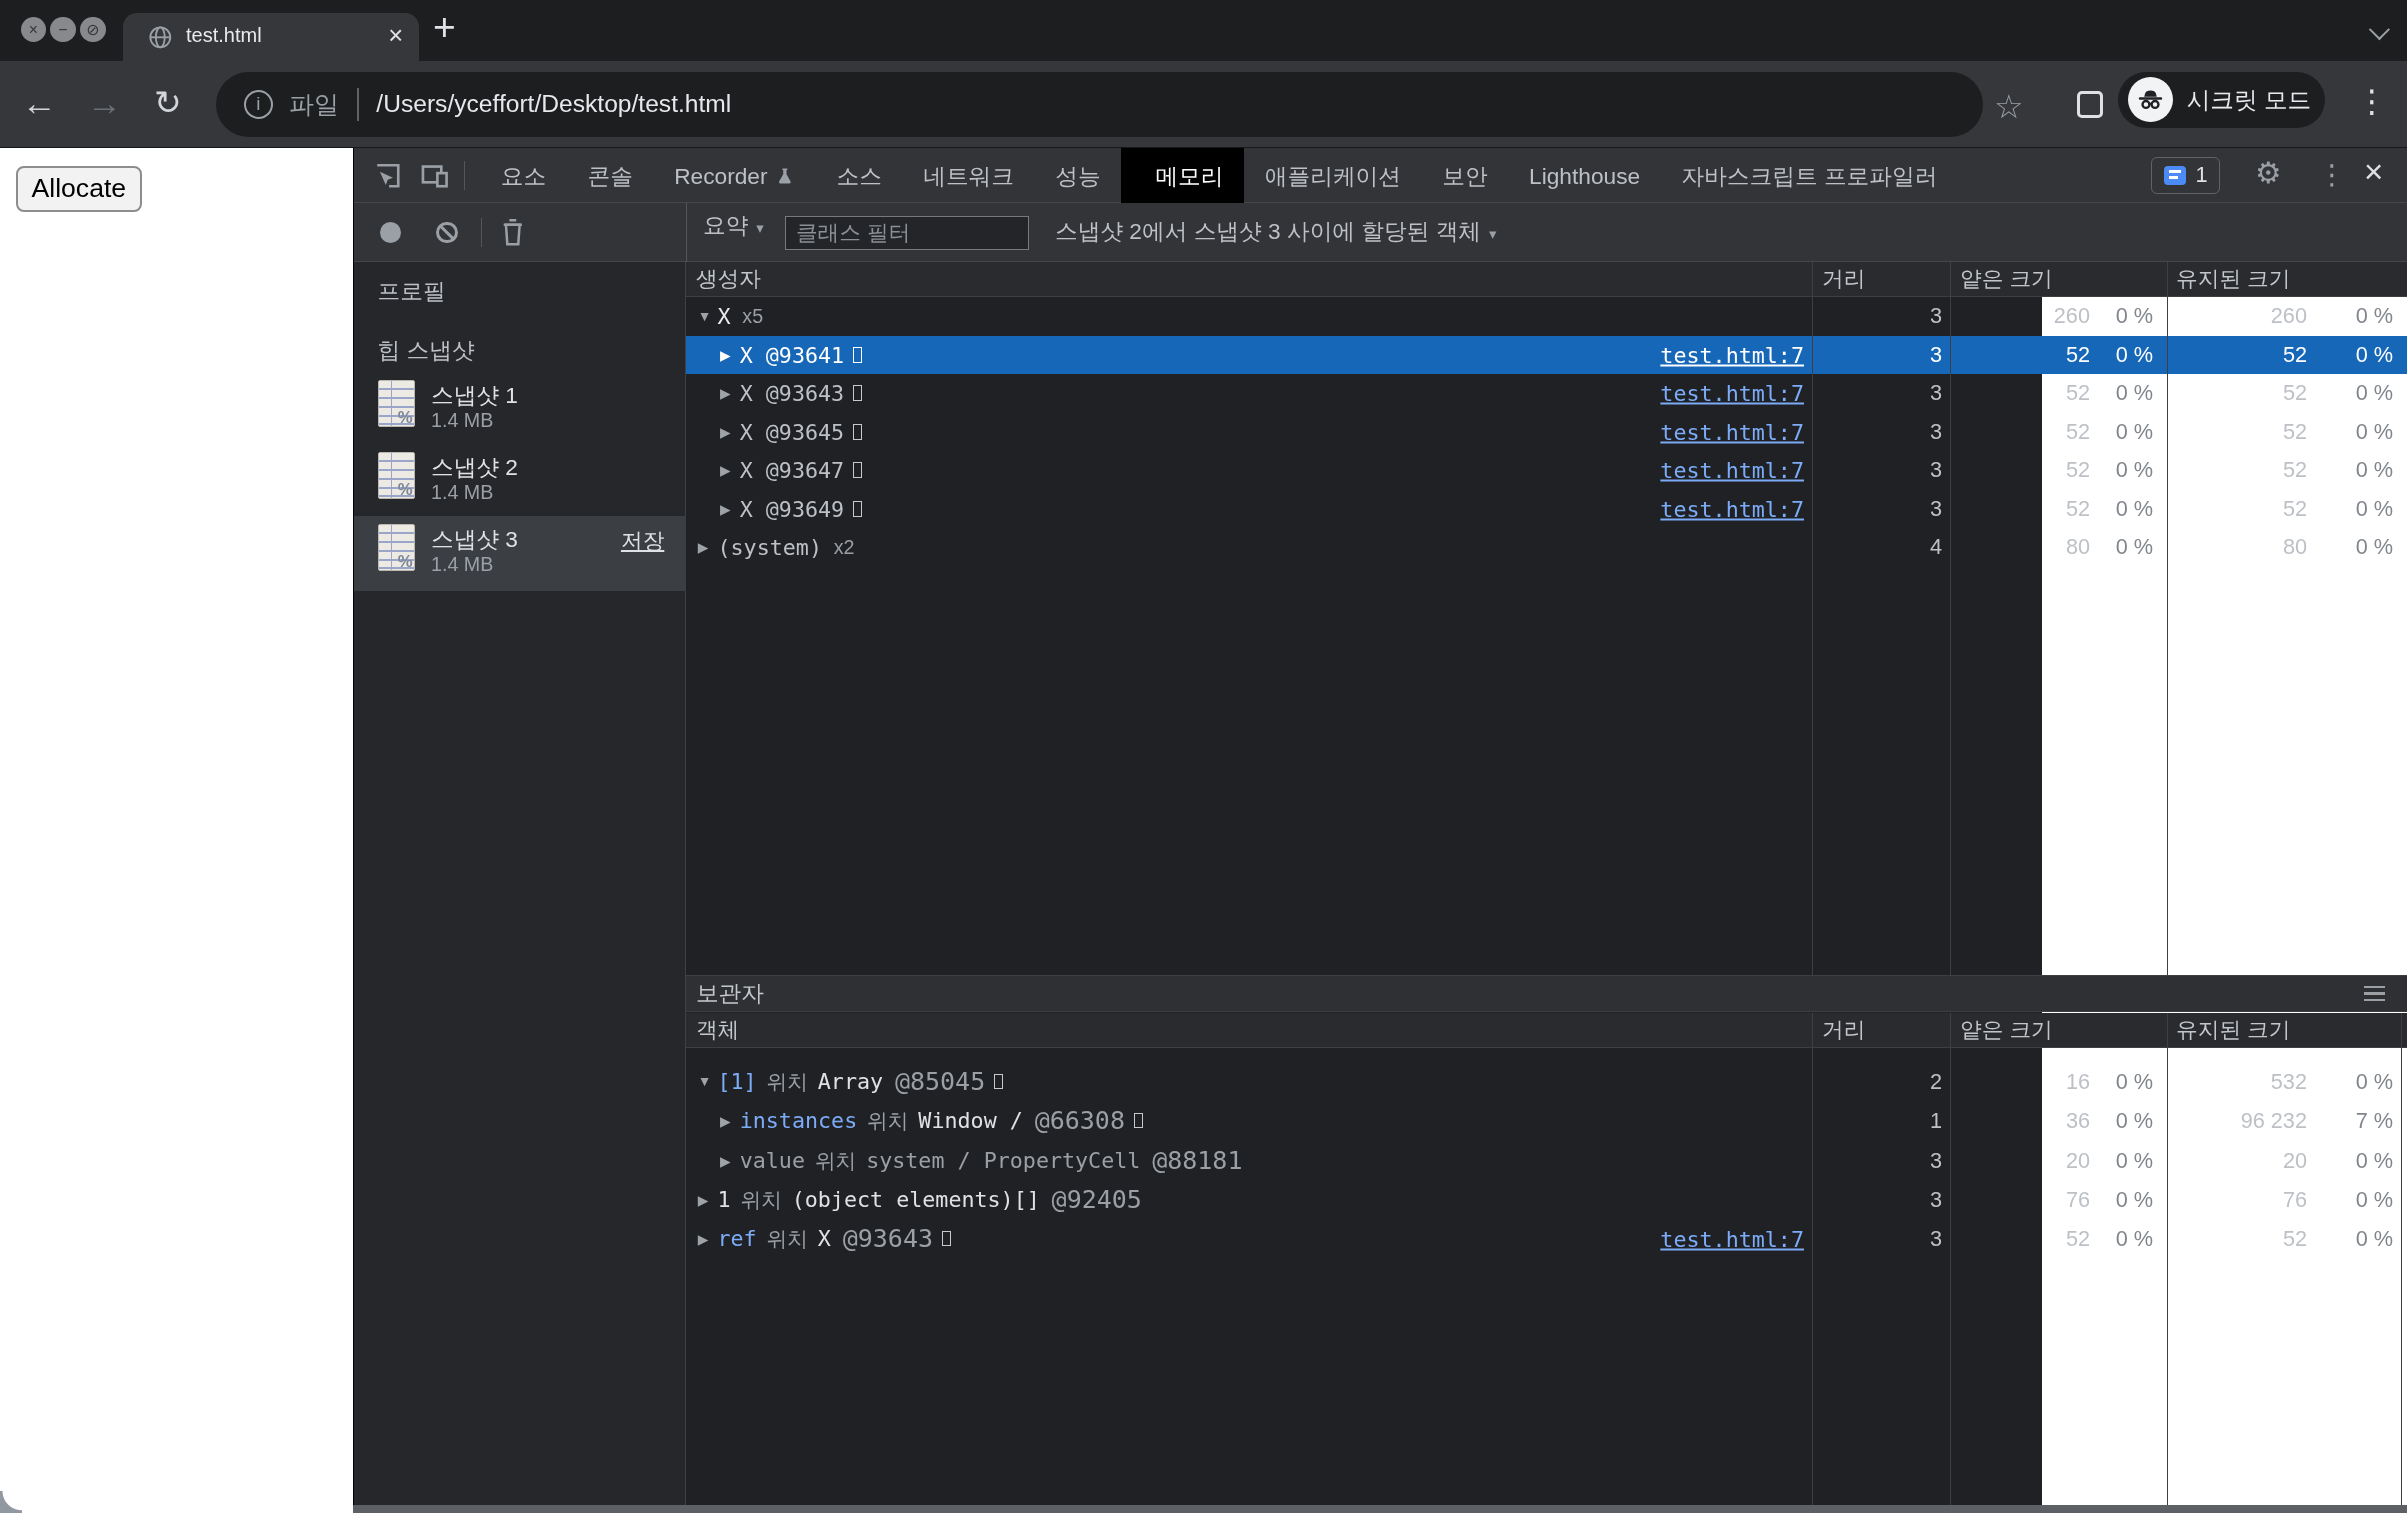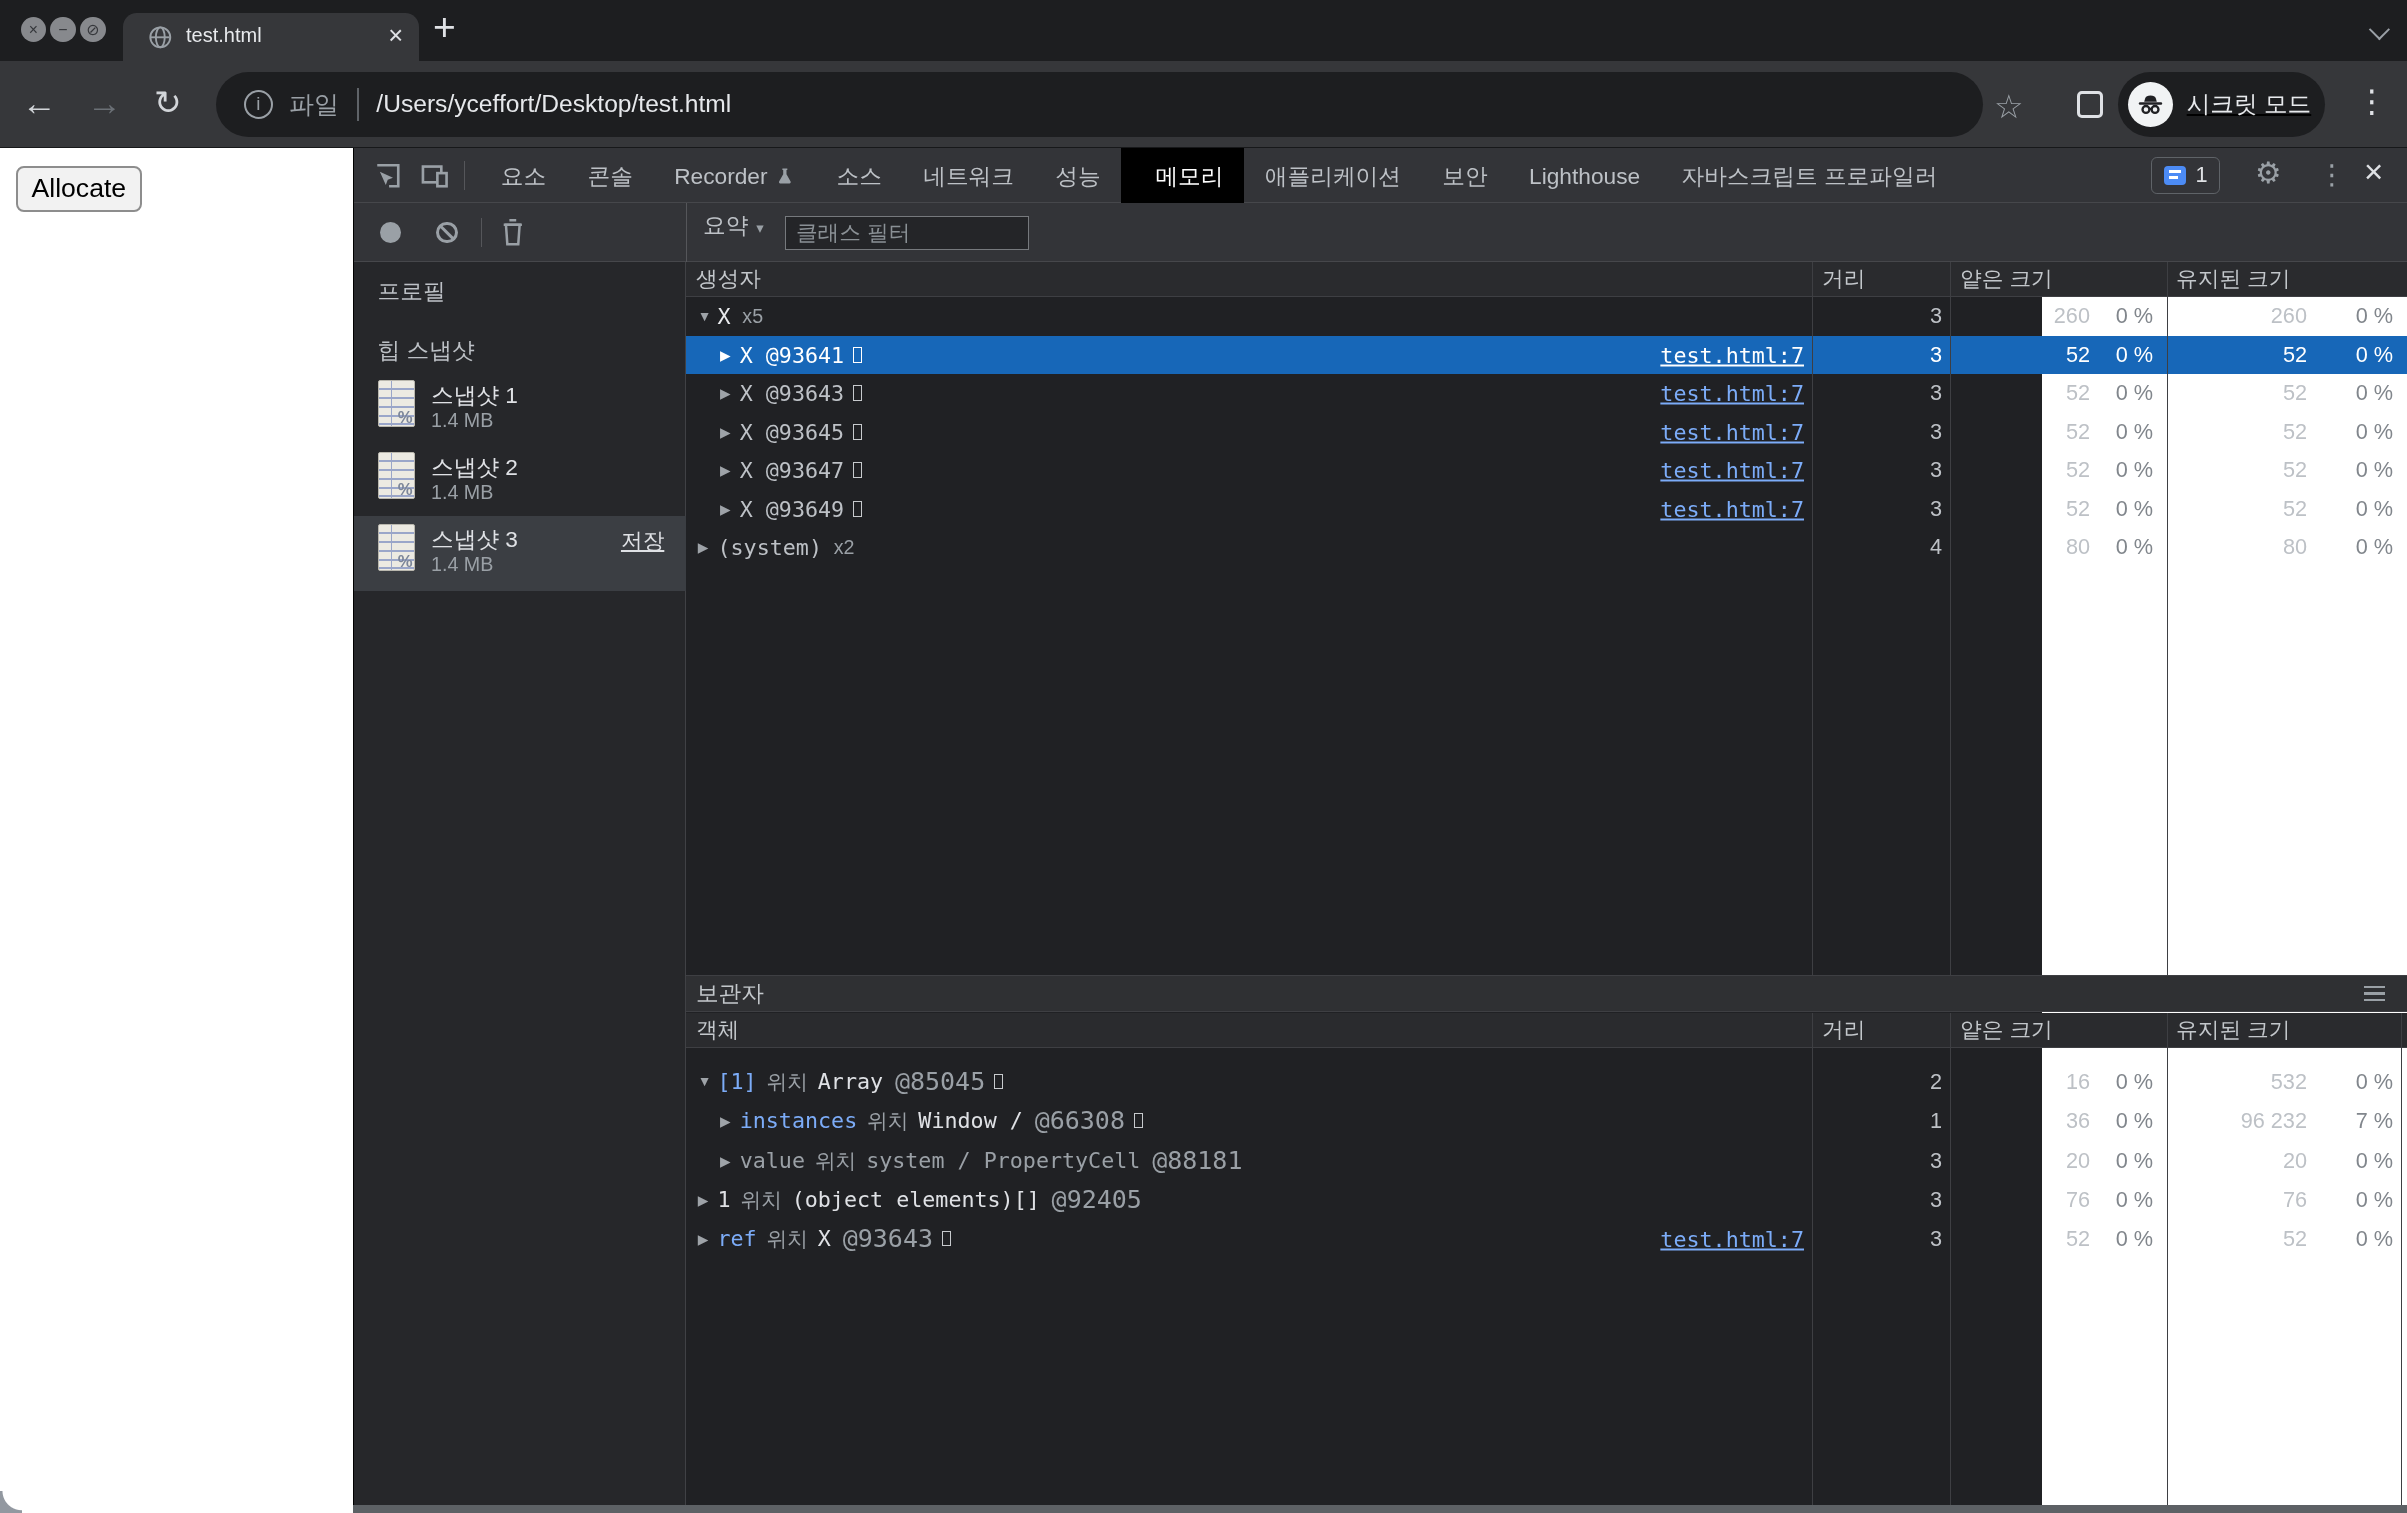--- a/index.html
+++ b/index.html
@@ -26,22 +26,22 @@
   .navbtn.disabled{color:#6b7076;}
   .pill{position:absolute;left:216px;top:10.8px;width:1767px;height:65px;border-radius:32.5px;
         background:#1d1e20;display:flex;align-items:center;}
   .info-circ{width:29.6px;height:29.6px;border:2.5px solid #9aa0a6;border-radius:50%;margin-left:27.6px;
         color:#9aa0a6;font-size:18.7px;line-height:24.6px;text-align:center;flex:none;}
   .site-btn{color:#9aa0a6;font-size:25px;margin-left:15.8px;}
   .pillsep{width:2px;height:33px;background:#5f6368;margin:0 17.7px;flex:none;}
   .addr{color:#e6e8eb;font-size:24.6px;white-space:nowrap;}
   .star{position:absolute;left:1994px;top:25.6px;font-size:33px;color:#9aa0a6;}
   .sidepanel{position:absolute;left:2077px;top:29.6px;width:25.6px;height:27.6px;border:3.4px solid #dfe1e5;border-radius:4.9px;}
-  .incog{position:absolute;left:2118px;top:10.8px;width:207px;height:65px;border-radius:32.5px;
-         background:#1d1e20;display:flex;align-items:center;text-decoration:underline;}
+  .incog{position:absolute;left:2118px;top:10.8px;width:207px;height:56px;border-radius:32.5px;
+         background:#1d1e20;display:flex;align-items:center;}
   .incog-circ{width:45px;height:45px;border-radius:50%;background:#f1f3f4;margin-left:9.9px;flex:none;
               display:flex;align-items:center;justify-content:center;}
   .incog-label{color:#e8eaed;font-size:23.6px;margin-left:13.8px;white-space:nowrap;}
   .menu-dots{position:absolute;left:2356px;top:21.7px;font-size:31.5px;color:#dfe1e5;}
 
   
   #page{position:absolute;left:0;top:148px;width:353px;height:1365px;background:#fff;}
   #allocate{position:absolute;left:15.8px;top:17.7px;width:126px;height:46px;background:#f2f2f2;
       border:2px solid #8d8d8d;border-radius:7.9px;font-size:26.6px;color:#000;
       font-family:"Liberation Sans",sans-serif;}
@@ -260,20 +260,21 @@
     <div class="rec"></div>
     <div class="clear-ic"></div>
     <div class="vdiv" style="left:127px;top:14.8px"></div>
     <svg class="ic" style="left:145px;top:14.8px" width="27.6" height="29.6" viewBox="0 0 24 26">
       <path d="M9 2h6M4 6h16" fill="none" stroke="#9aa0a6" stroke-width="2.2"></path>
       <path d="M6 6l1.2 17h9.6L18 6z" fill="none" stroke="#9aa0a6" stroke-width="2.2"></path>
     </svg>
     <div class="vdiv" style="left:332px;top:0;height:59px"></div>
     <span class="sum-label"><span>요약</span><span class="caret">▾</span></span>
     <input id="classfilter" placeholder="클래스 필터" style="">
+    <span class="alloc-label"><span>스냅샷 2에서 스냅샷 3 사이에 할당된 객체</span><span class="caret">▾</span></span>
   </div>
 
   <div id="dtsidebar">
     <div class="side-h" style="top:13.8px">프로필</div>
     <div class="side-h" style="top:73px">힙 스냅샷</div>
 
     <div class="snap" style="top:110px">
       <div class="snap-ic"></div>
       <span class="snap-name">스냅샷 1</span>
       <span class="snap-size">1.4 MB</span>

